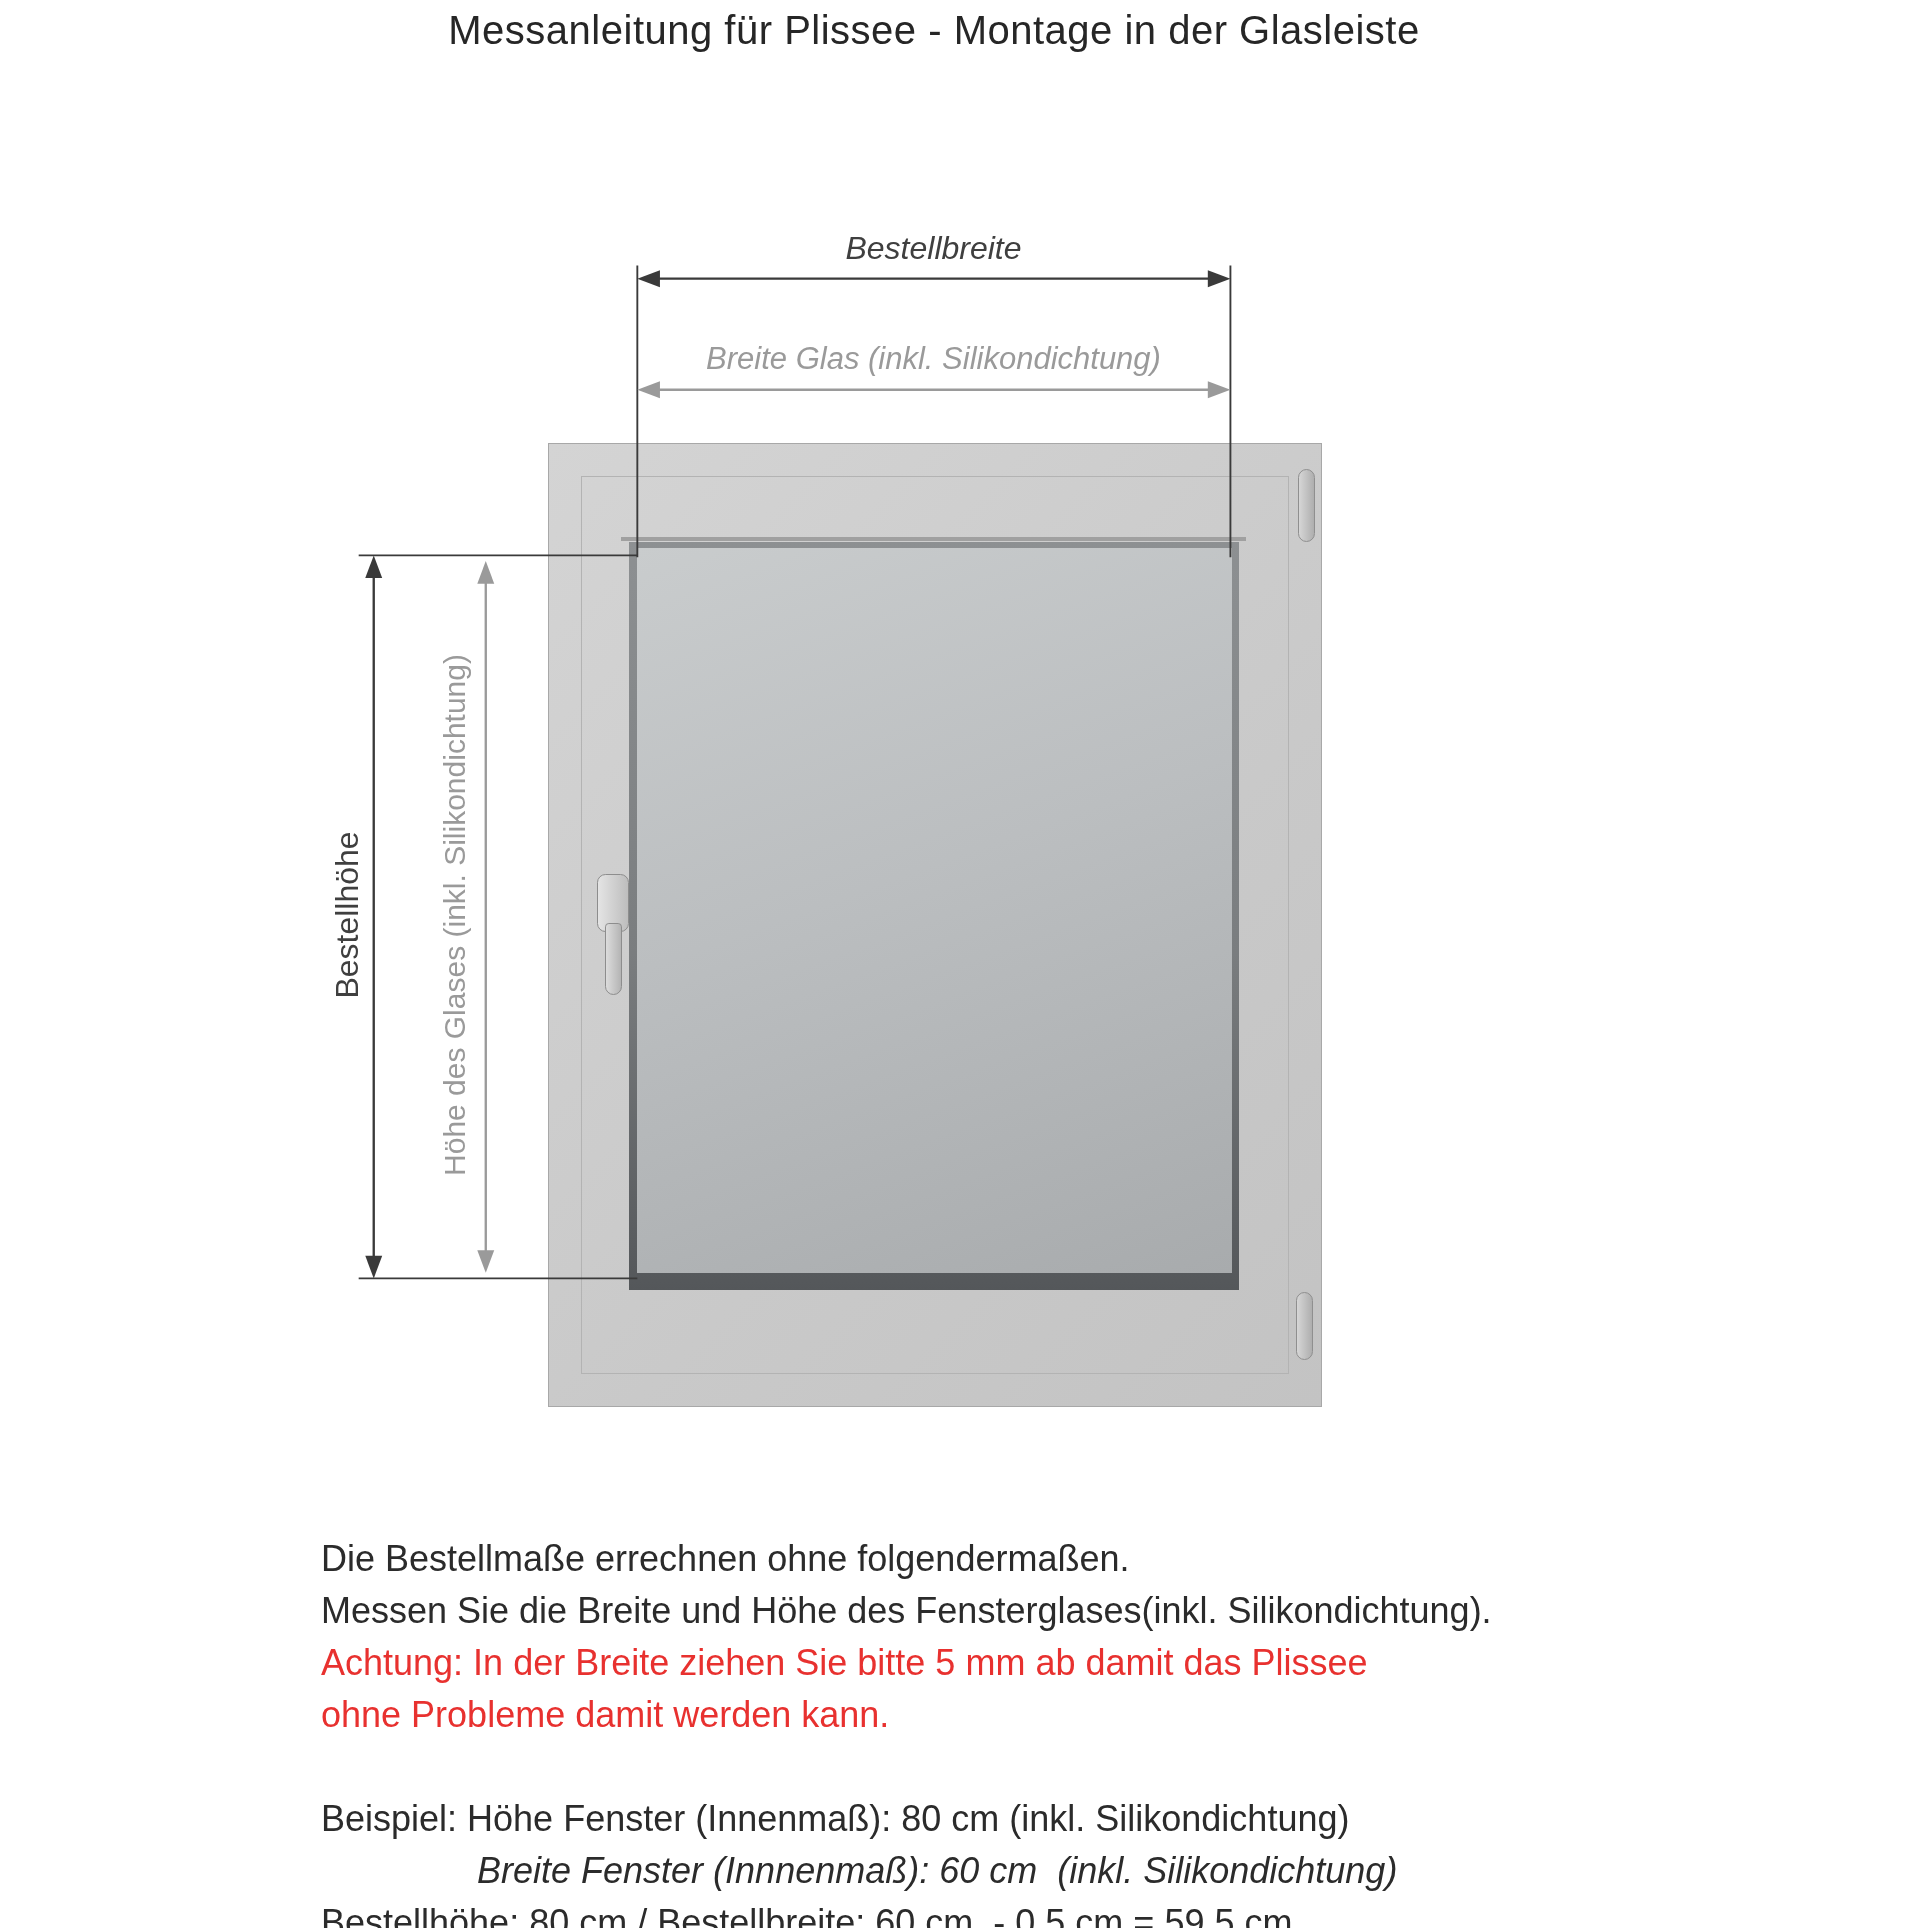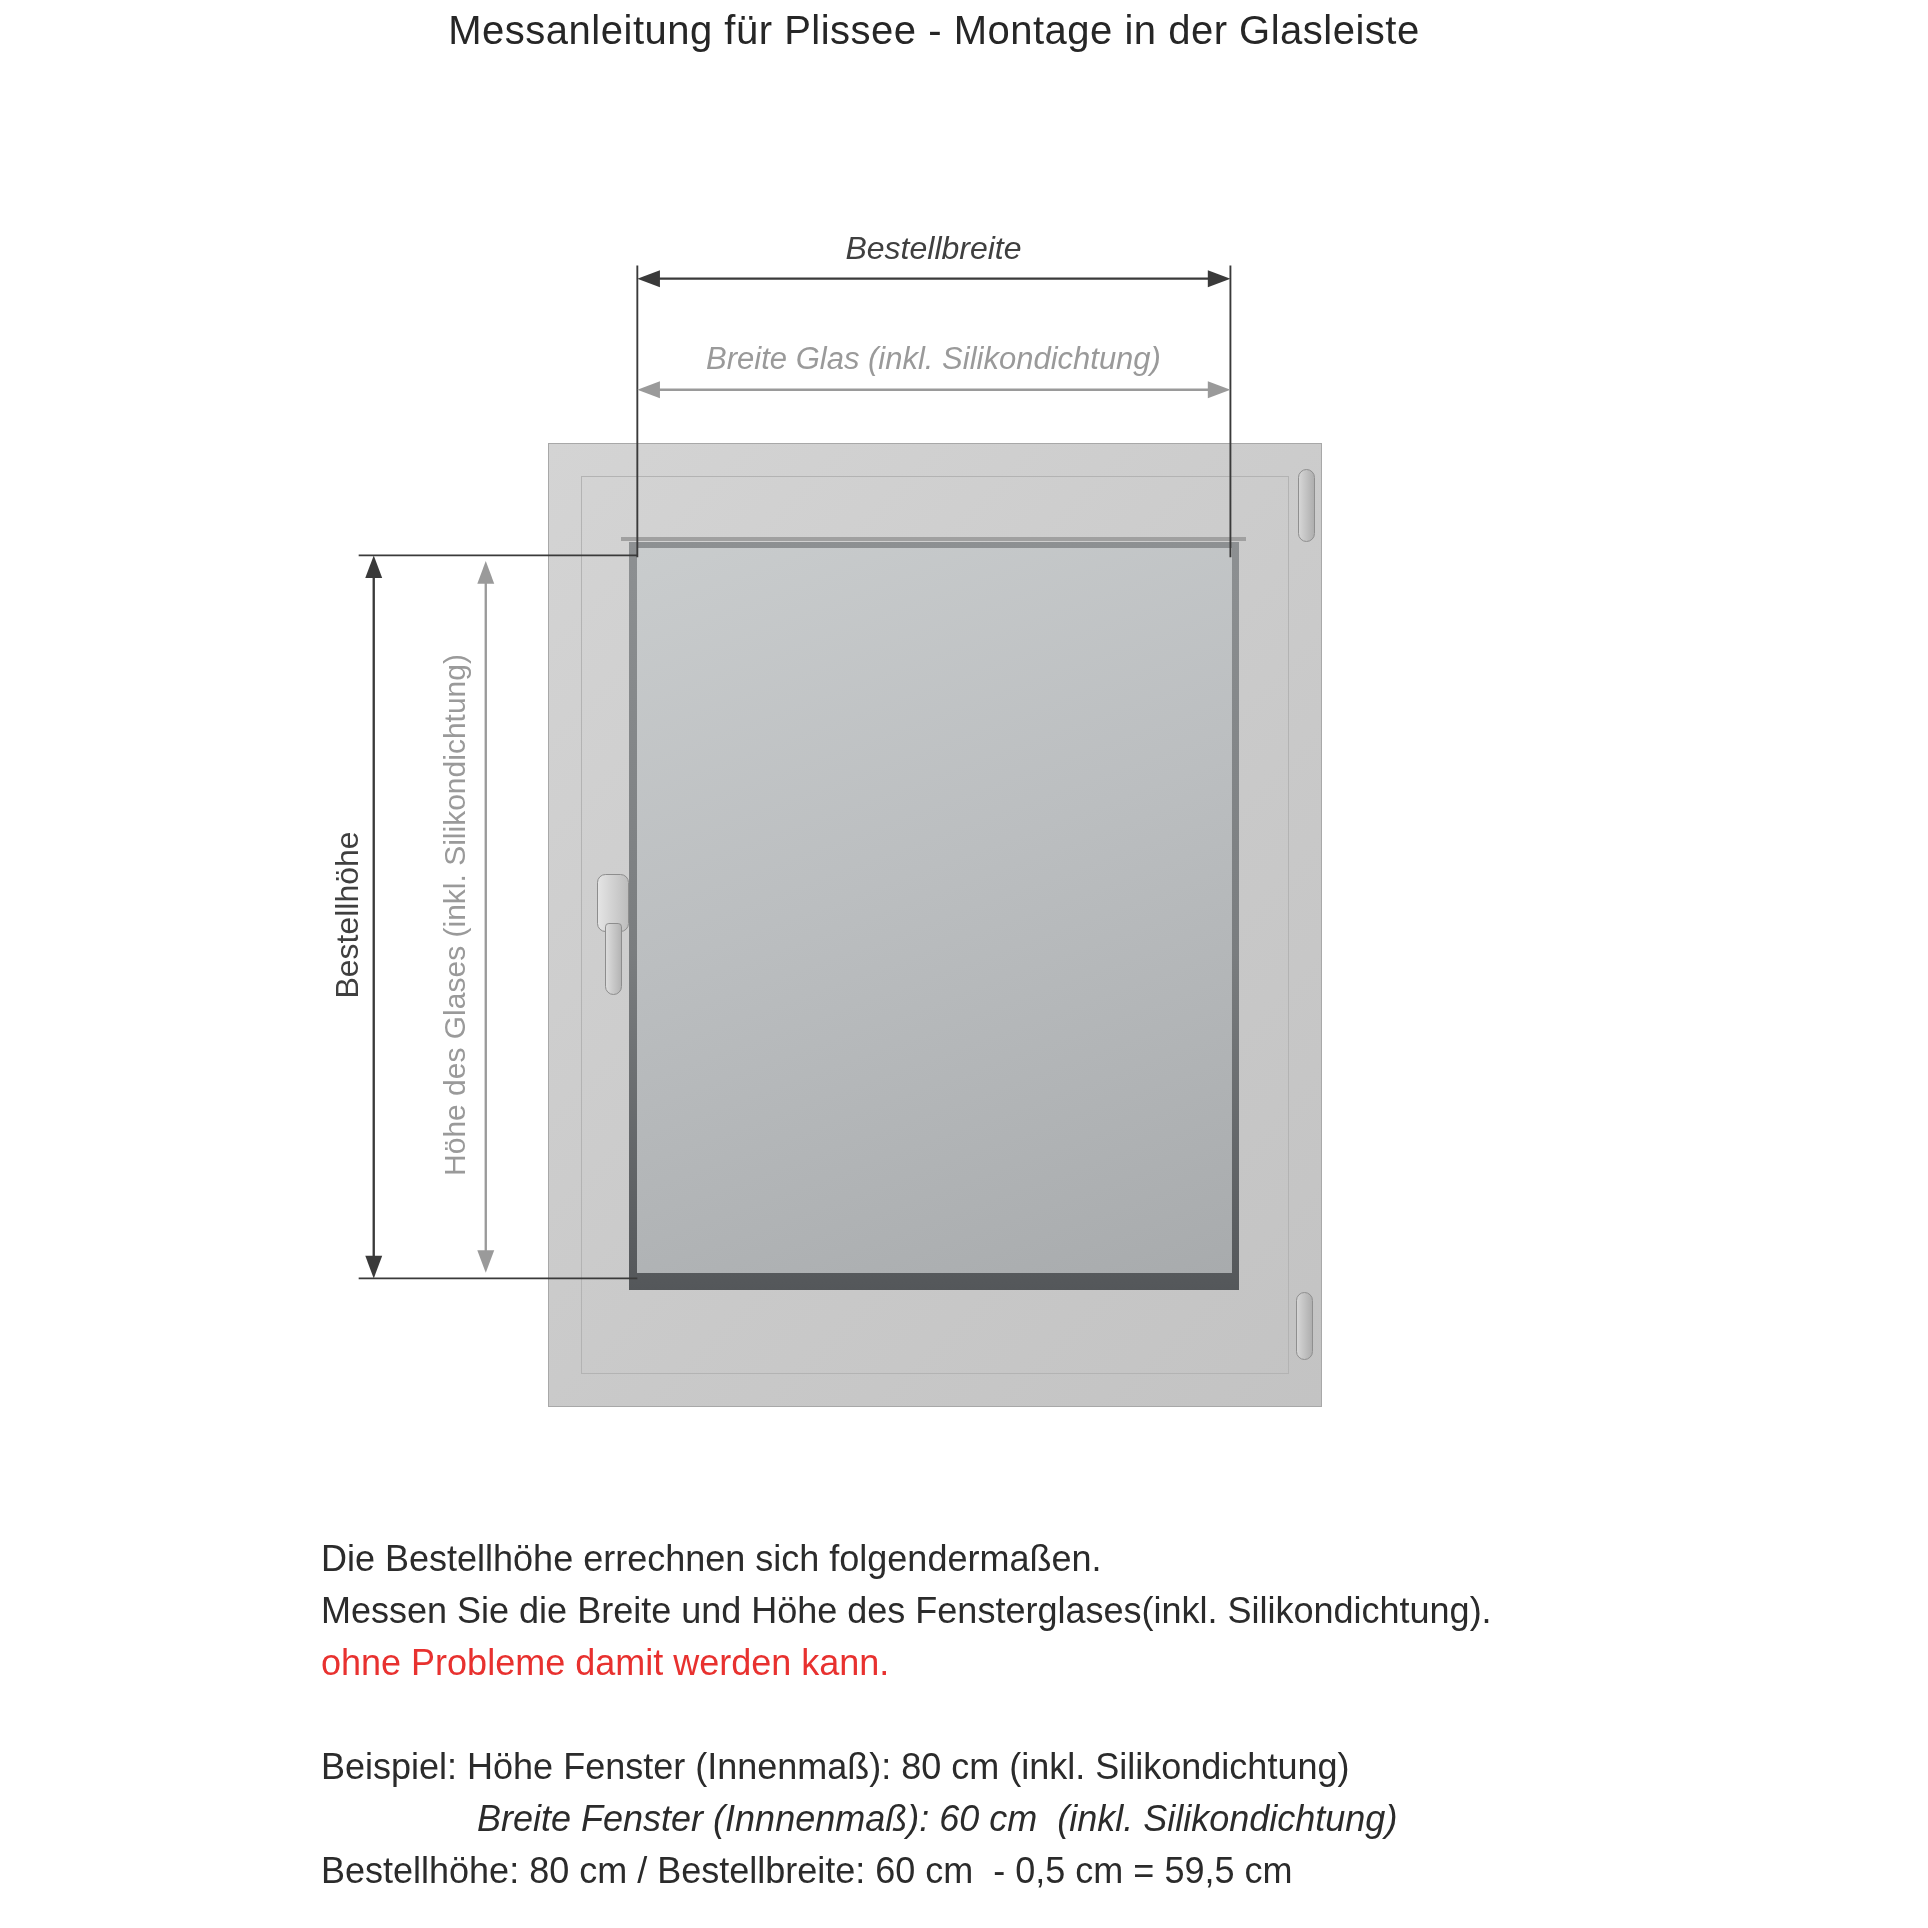--- a/index.html
+++ b/index.html
@@ -166,22 +166,23 @@
     <polygon points="516,596 507,620 525,620" fill="#9a9a9a"></polygon>
     <polygon points="516,1352 507,1328 525,1328" fill="#9a9a9a"></polygon>
   </svg>
 
   <div class="dim-label-h lbl-order-width">Bestellbreite</div>
   <div class="dim-label-h lbl-glass-width">Breite Glas (inkl. Silikondichtung)</div>
   <div class="dim-label-v lbl-order-height">Bestellhöhe</div>
   <div class="dim-label-v lbl-glass-height">Höhe des Glases (inkl. Silikondichtung)</div>
 
   <div class="text-block">
-    <p>Die Bestellhöhe errechnen sich folgendermaßen.</p>
+    <p>Die Bestellmaße errechnen ohne folgendermaßen.</p>
     <p>Messen Sie die Breite und Höhe des Fensterglases(inkl. Silikondichtung).</p>
+    <p class="warning">Achtung: In der Breite ziehen Sie bitte 5 mm ab damit das Plissee</p>
     <p class="warning">ohne Probleme damit werden kann.</p>
     <div class="spacer"></div>
     <p>Beispiel: Höhe Fenster (Innenmaß): 80 cm (inkl. Silikondichtung)</p>
     <p class="indent">Breite Fenster (Innnenmaß): 60 cm  (inkl. Silikondichtung)</p>
     <p>Bestellhöhe: 80 cm / Bestellbreite: 60 cm  - 0,5 cm = 59,5 cm</p>
   </div>
 
 </div>
 
 

